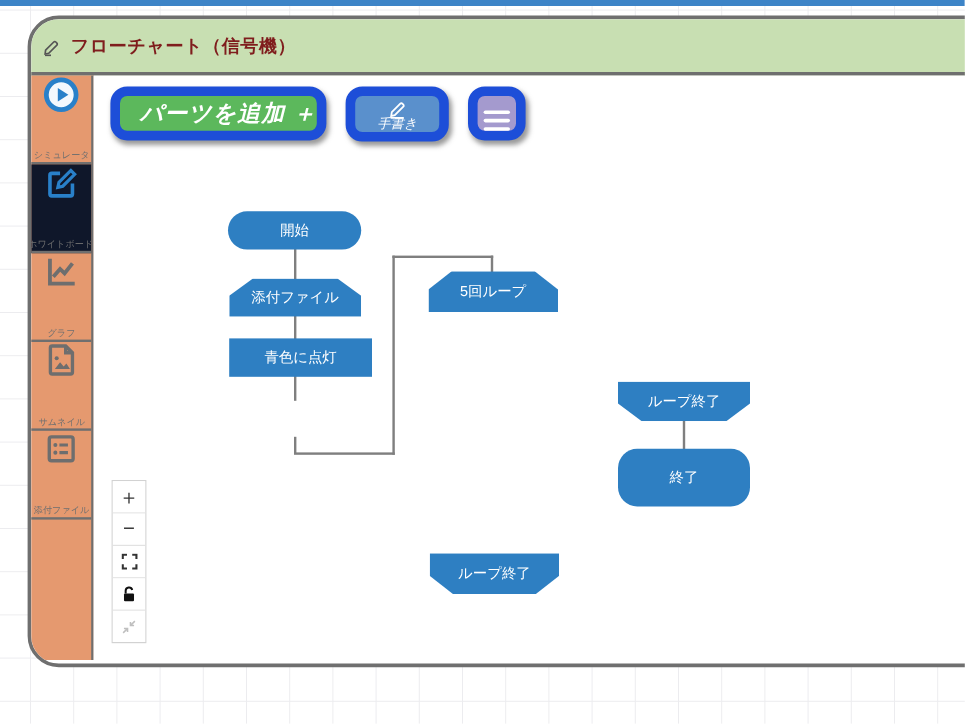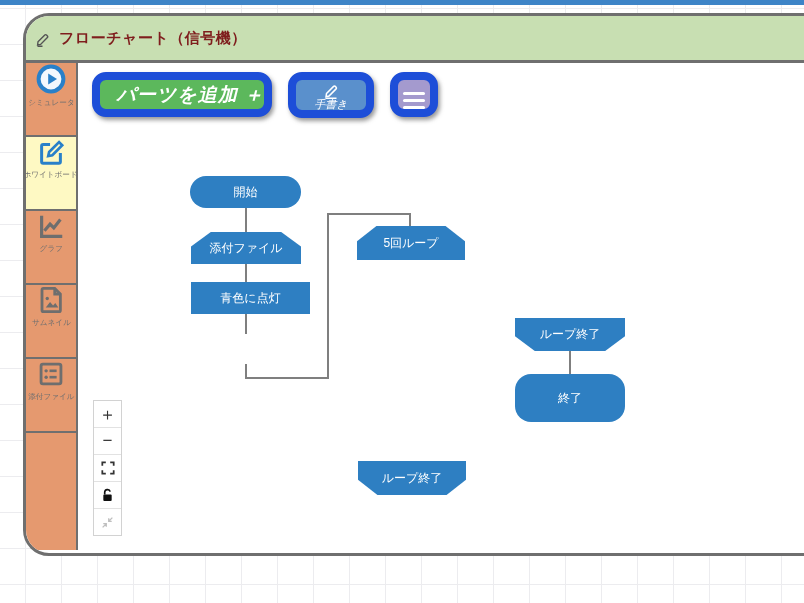--- a/index.html
+++ b/index.html
@@ -21,23 +21,23 @@
   }
   .panel-header{
     height:47px;background:#c8dfb2;border-bottom:3px solid #6f6f6f;
     display:flex;align-items:center;padding-left:9px;gap:7px;box-sizing:border-box;
   }
   .panel-title{font-size:15px;font-weight:bold;color:#7f1d1d;letter-spacing:.5px;}
   .panel-body{display:flex;height:calc(100% - 50px);}
   .sidebar{width:50px;background:#e5996f;border-right:2px solid #6f6f6f;flex:none;}
   .side-item{
     height:72px;border-bottom:2px solid #6f6f6f;display:flex;flex-direction:column;
-    align-items:center;justify-content:flex-start;gap:2px;cursor:pointer;
-  }
-  .side-item.selected{background:#fef9c3;}
+    align-items:center;justify-content:space-between;gap:2px;cursor:pointer;
+  }
+  .side-item.selected{background:#0f172a;}
   .side-label{font-size:8px;color:#6f6f6f;white-space:nowrap;transform:scale(.95);}
   .canvas{flex:1;background:#fff;position:relative;}
   .btn{
     position:absolute;border:8px solid #1d4ed8;border-radius:14px;
     box-shadow:2px 3px 4px rgba(70,70,70,.55);
     display:flex;align-items:center;justify-content:flex-end;color:#fff;
     box-sizing:border-box;cursor:pointer;font-style:italic;
   }
   .btn-add{left:14px;top:9px;width:180px;height:45px;background:#5cb85c;font-size:19px;font-weight:bold;letter-spacing:1px;}
   .btn-hand{left:210px;top:9px;width:86px;height:46px;background:#5a90cc;flex-direction:column;gap:0;}

